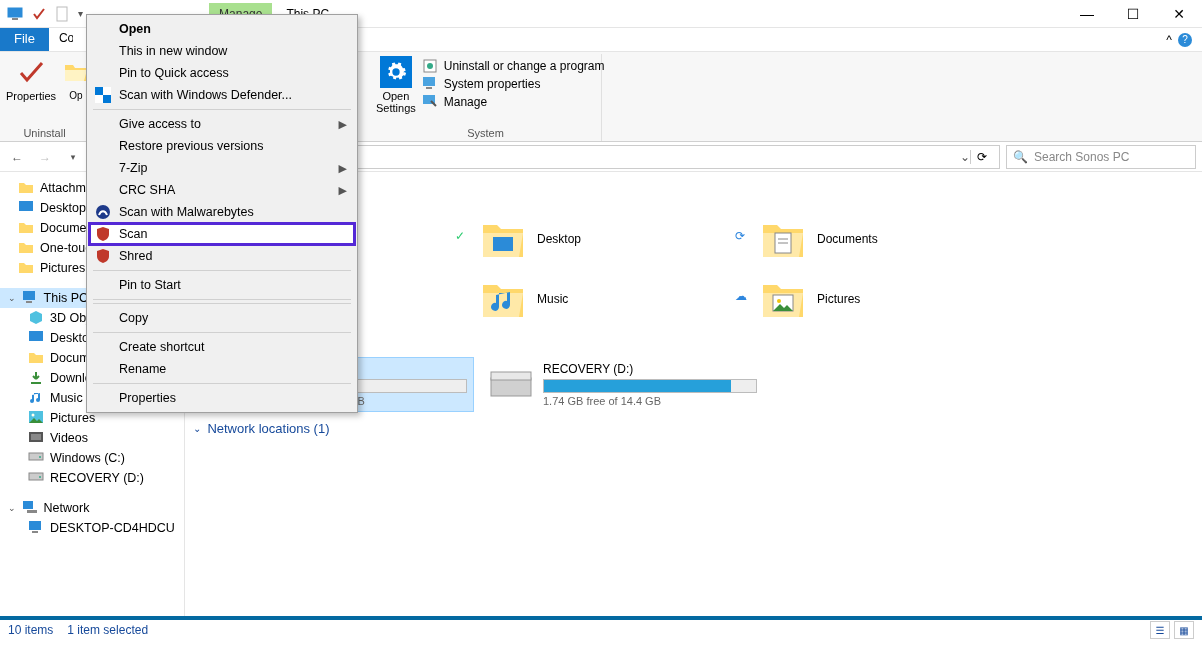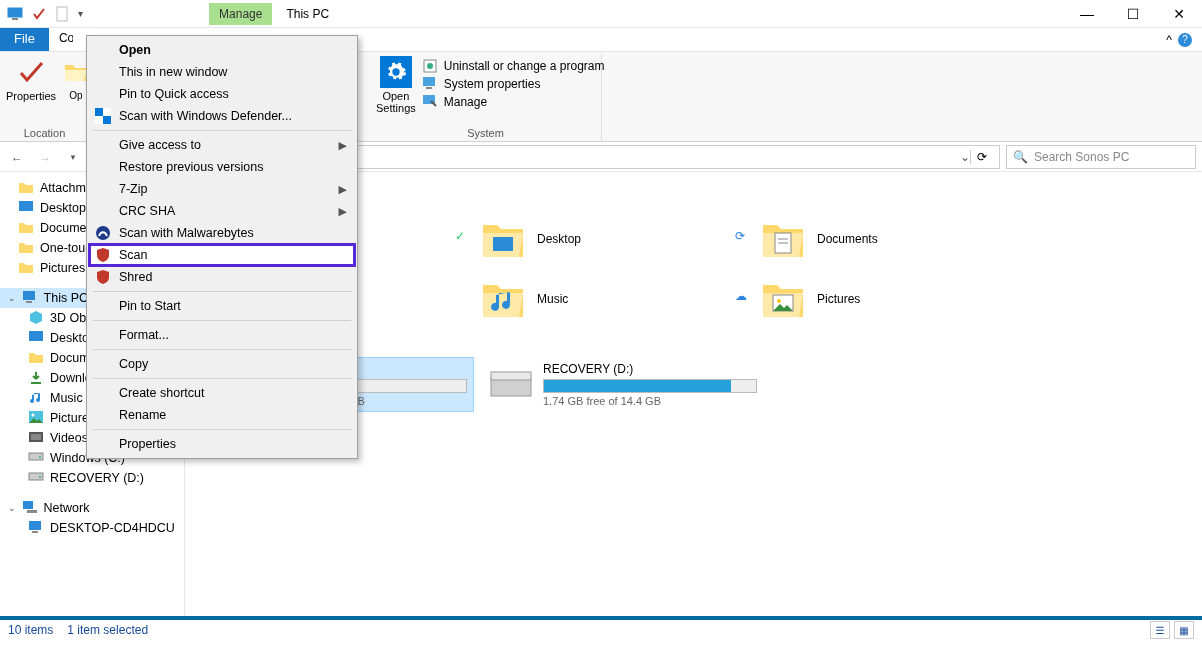--- a/index.html
+++ b/index.html
@@ -73,21 +73,21 @@
 
   .netdev { width:200px; display:flex; align-items:center; gap:10px; padding:4px 6px; font-size:12px;}
   .netdev .nic{width:48px;height:30px;}
 
   
   .status { height: 24px; border-top:4px solid #0369a1; display:flex; align-items:center; padding:0 8px; font-size:12px; color:#16499a; gap:14px;}
   .status .viewbtns { margin-left:auto; display:flex; gap:4px;}
   .status .viewbtns div{width:20px;height:18px;border:1px solid #ccc;}
 
   
-  .ctxmenu { position:absolute; left:86px; top:14px; width:272px; background:#f0f0f0; border:1px solid #a0a0a0; box-shadow:3px 3px 6px rgba(0,0,0,.25); padding:3px 2px; z-index:100;margin-top:21px;}
+  .ctxmenu { position:absolute; left:86px; top:14px; width:272px; background:#f0f0f0; border:1px solid #a0a0a0; box-shadow:3px 3px 6px rgba(0,0,0,.25); padding:3px 2px; z-index:100;}
   .ctxmenu .mi { display:flex; align-items:center; padding:4px 8px 4px 30px; font-size:12.5px; position:relative;}
   .ctxmenu .mi.bold{font-weight:600;}
   .ctxmenu .mi.highlight{outline:3px solid #5428d6; outline-offset:-2px; background:#fff;}
   .ctxmenu .mi .cic{position:absolute; left:6px; width:16px; height:16px;}
   .ctxmenu .mi .sub{margin-left:auto; color:#555; font-size:11px;}
   .ctxmenu hr { border:none; border-top:1px solid #d0d0d0; margin:3px 4px;}
 
   
   .folder-svg{fill:#ffd86b;}
 </style>
@@ -146,21 +146,21 @@
       <div class="rbtn" style="width:34px;">
         <div class="ic">
             <svg width="26" height="22">
               <path class="folder-svg" d="M2 4h8l2 3h12v13H2z"></path>
               <path fill="#fff3c4" d="M2 9h22l-3 11H2z"></path>
             </svg>
           </div>
         <span style="font-size:10px;">Op</span>
       </div>
     </div>
-    <div class="lbl">Location</div>
+    <div class="lbl">Uninstall</div>
   </div>
 
   <div class="rgroup" style="width:280px; visibility:hidden;">
     
   </div>
 
   <div class="rgroup" style="width:232px;">
     <div style="display:flex;gap:6px;">
       <div class="rbtn">
         <div class="ic" style="background:#0078d7;color:#fff;">
@@ -518,25 +518,20 @@
     <span>Shred</span>
 
   </div>
     <hr>
     <div class="mi  ">
 
     <span>Pin to Start</span>
 
   </div>
     <hr>
-    <div class="mi  ">
-
-    <span>Format...</span>
-
-  </div>
     <hr>
     <div class="mi  ">
 
     <span>Copy</span>
 
   </div>
     <hr>
     <div class="mi  ">
 
     <span>Create shortcut</span>

